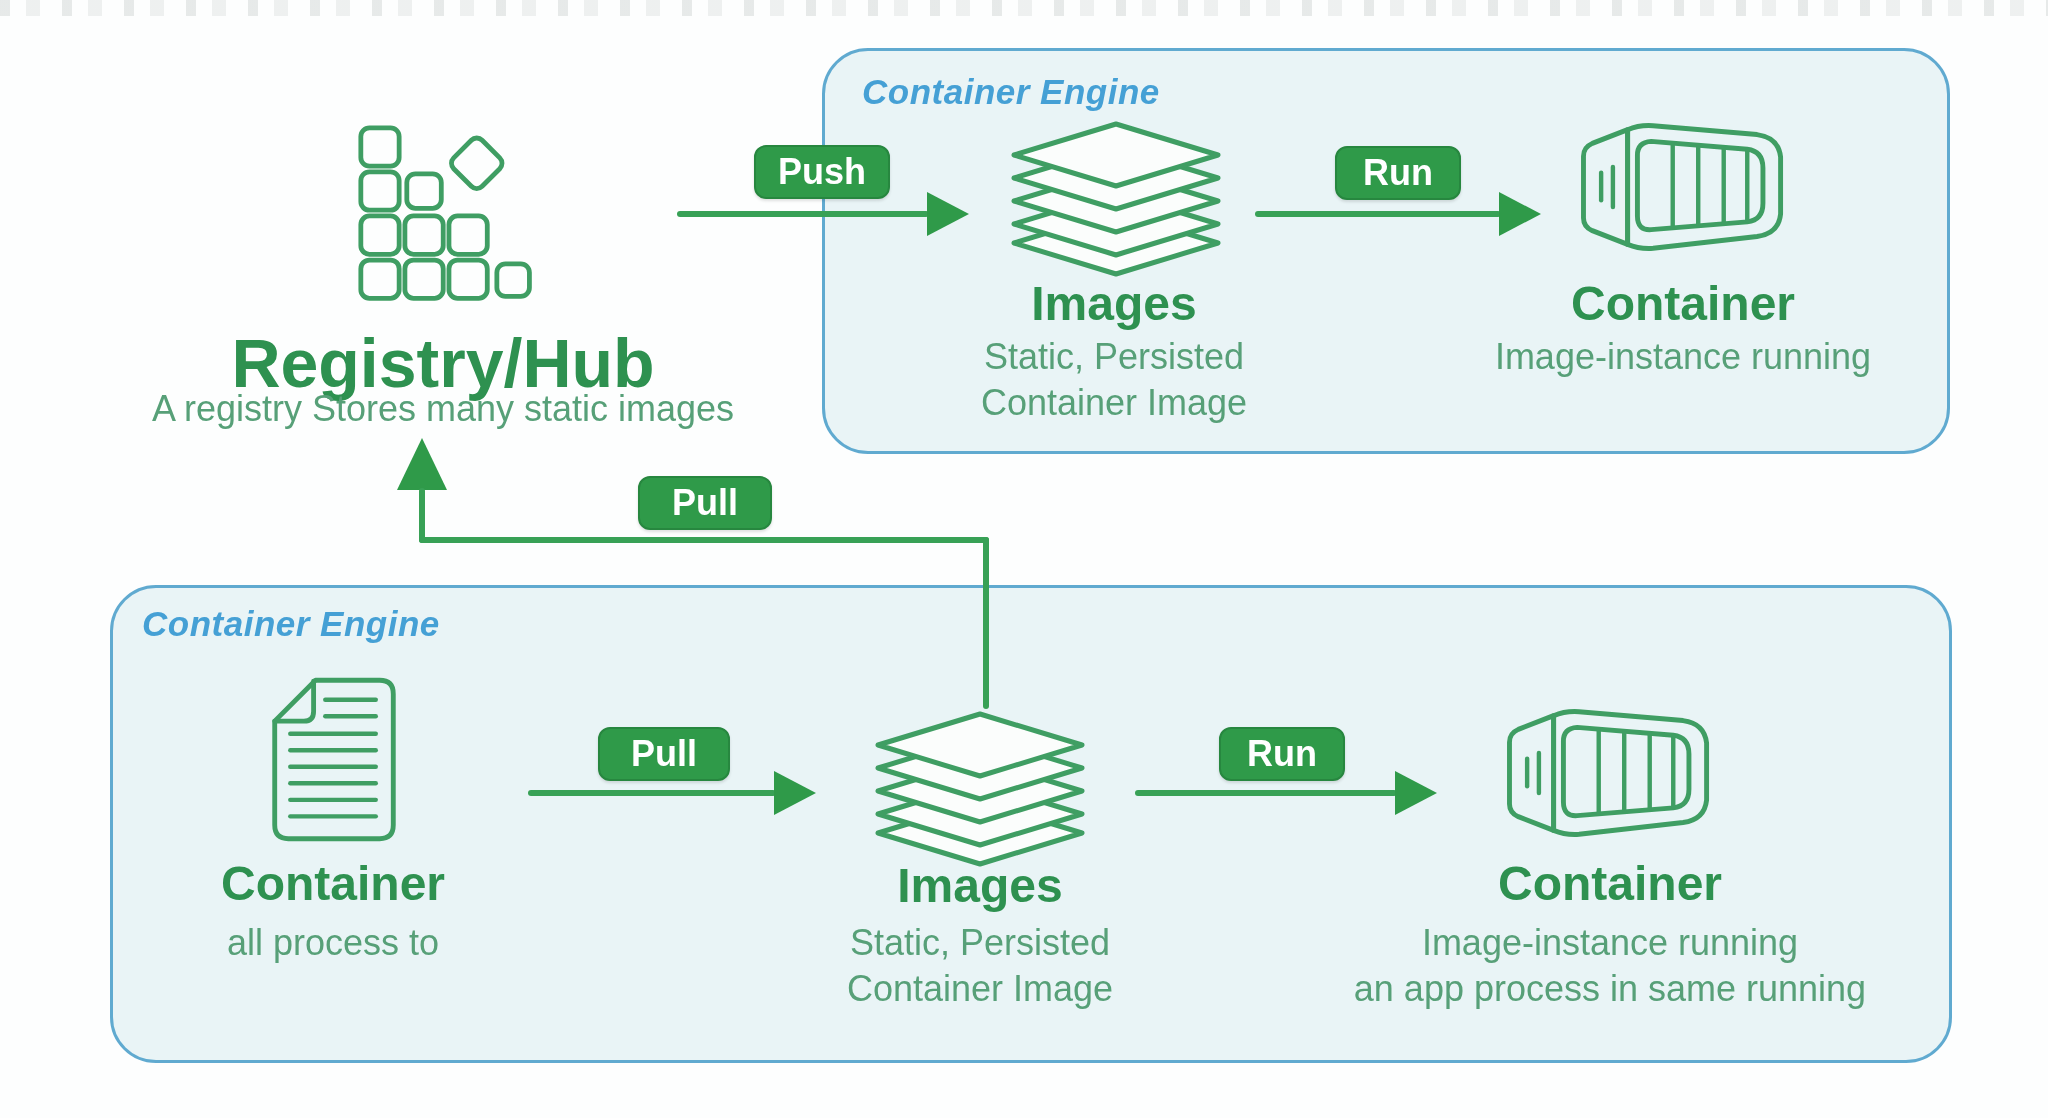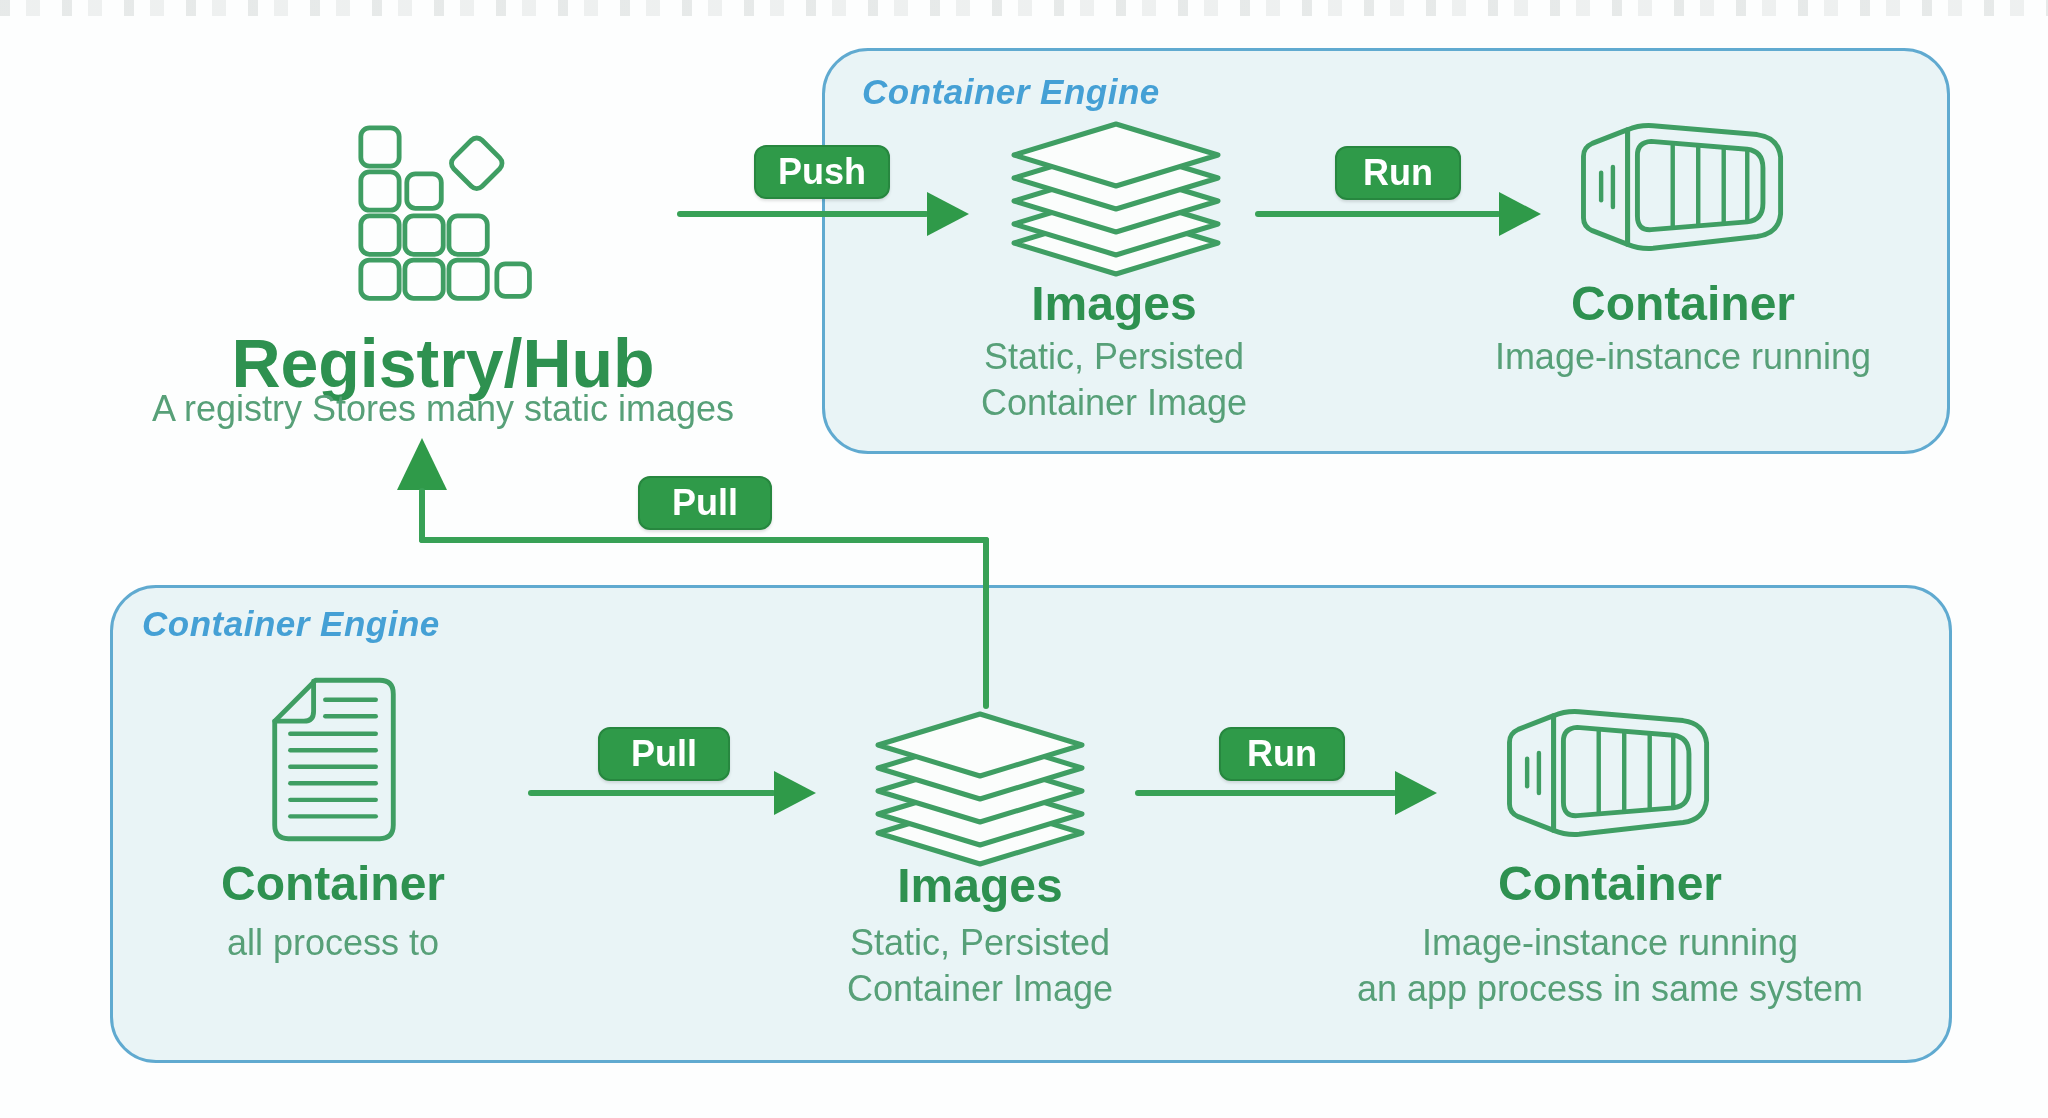--- a/index.html
+++ b/index.html
@@ -225,16 +225,16 @@
       <path class="st" d="M84 30 L182 38 Q198 40 198 57 L198 93 Q198 110 182 112 L84 120 Q70 121 70 106 L70 44 Q70 31 84 30 Z"></path>
       <line class="thin" x1="106" y1="33" x2="106" y2="118"></line>
       <line class="thin" x1="132" y1="35" x2="132" y2="116"></line>
       <line class="thin" x1="158" y1="37" x2="158" y2="113"></line>
       <line class="thin" x1="182" y1="39" x2="182" y2="111"></line>
     </svg>
   </div>
   <div class="node-title t48" style="left:1360px;top:856px;width:500px;">Container</div>
   <div class="node-sub" style="left:1310px;top:920px;width:600px;">
     <div>Image-instance running</div>
-    <div>an app process in same system</div>
+    <div>an app process in same running</div>
   </div>
 
 </div>
 
 </body></html>

